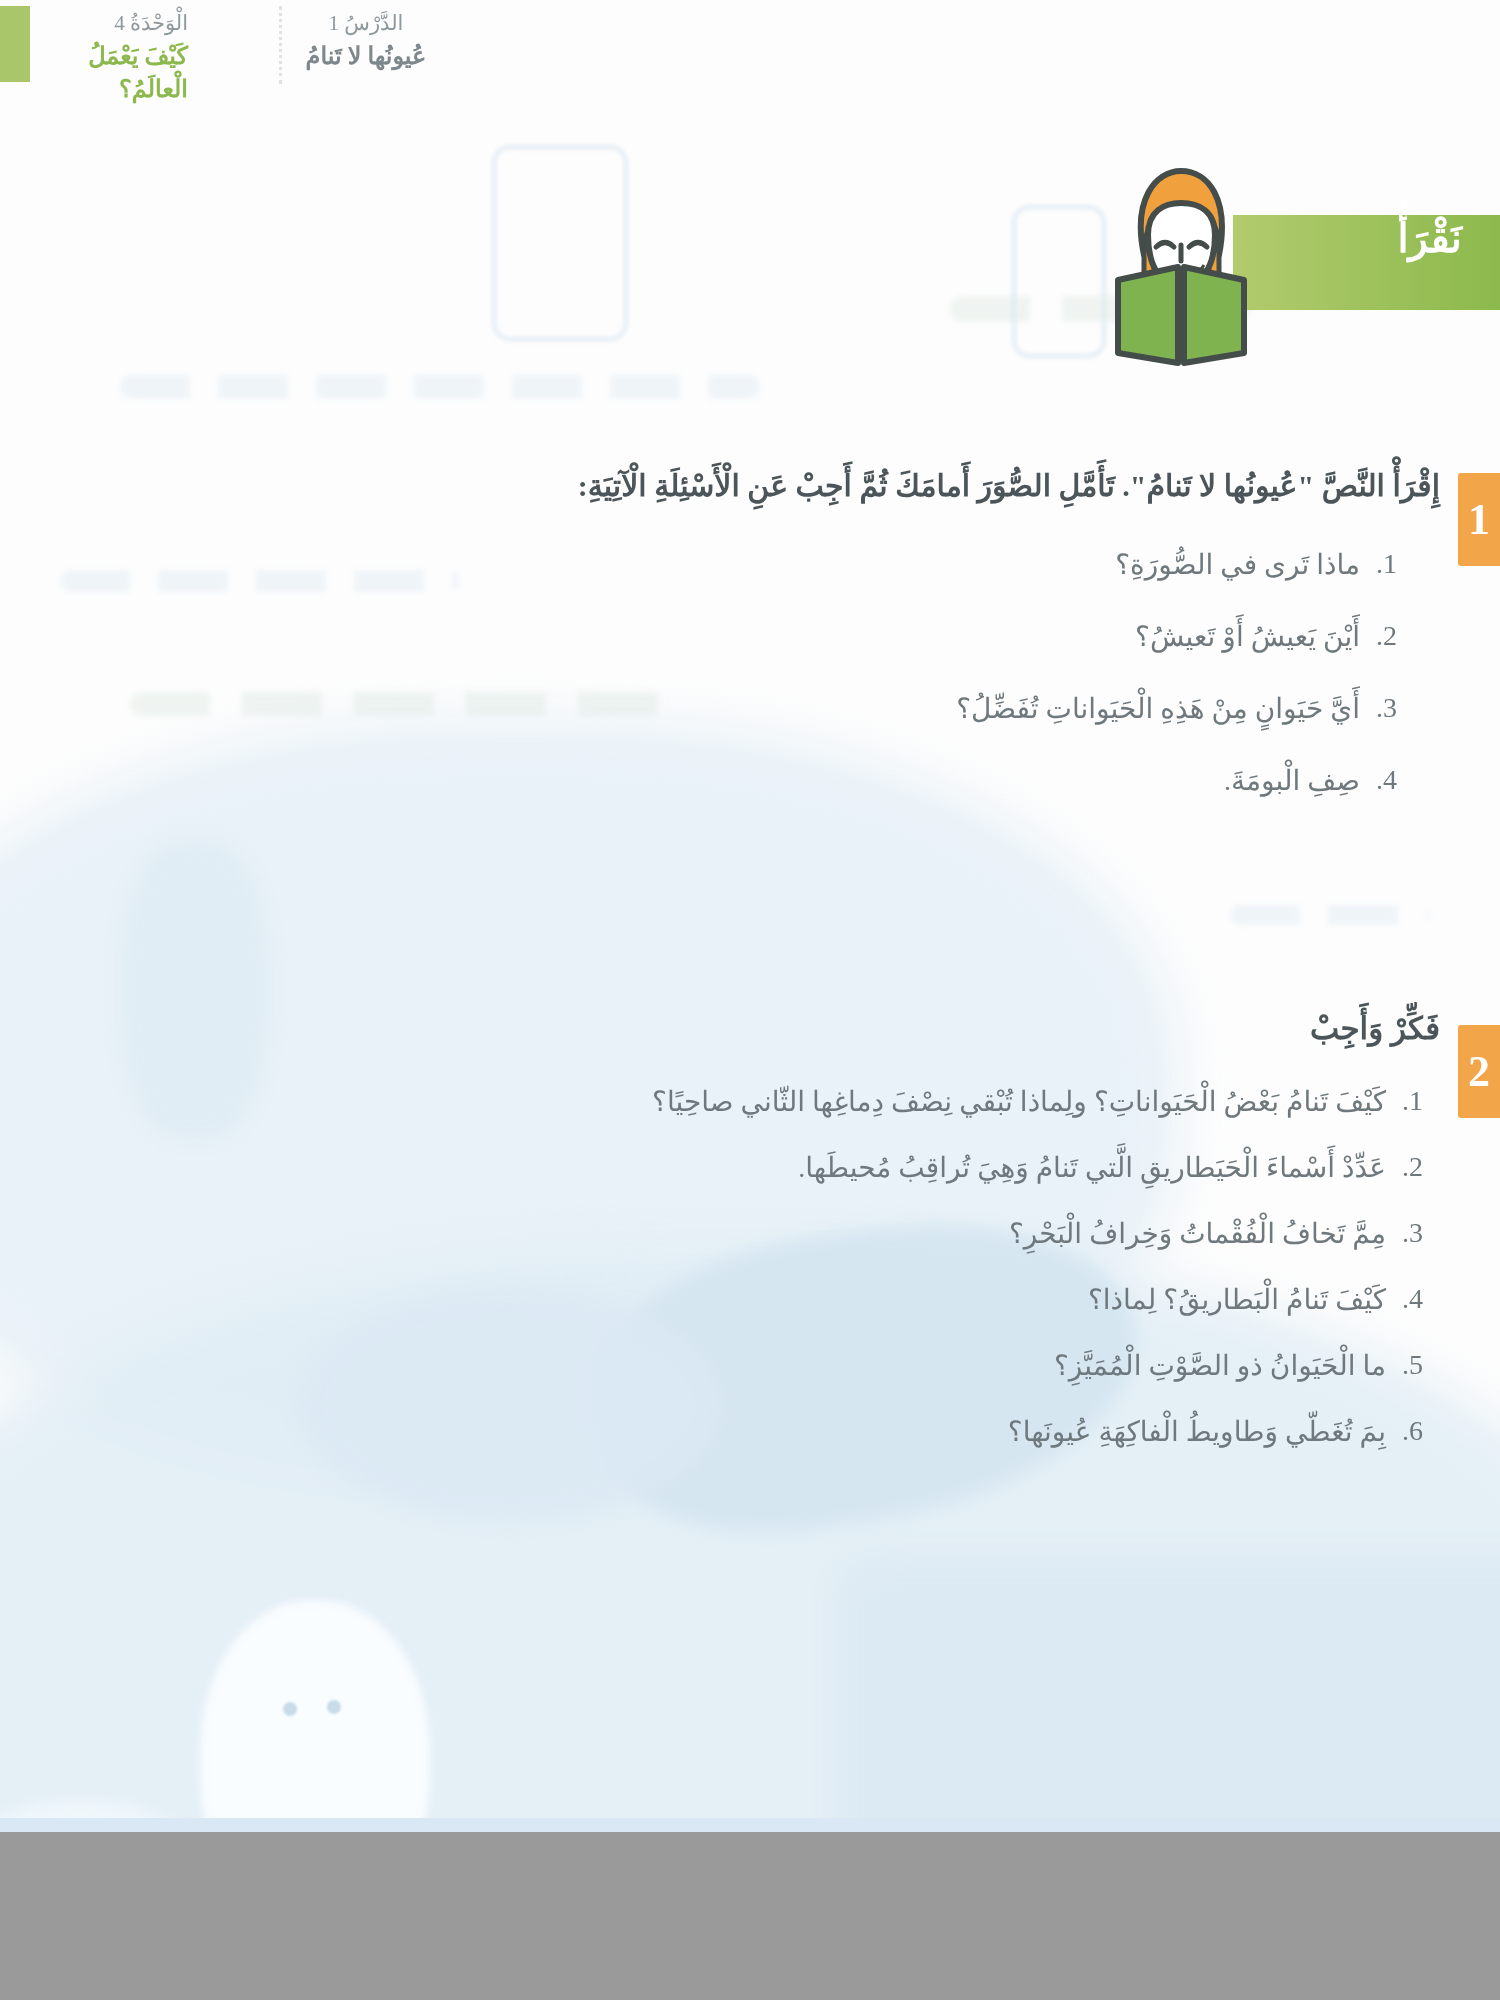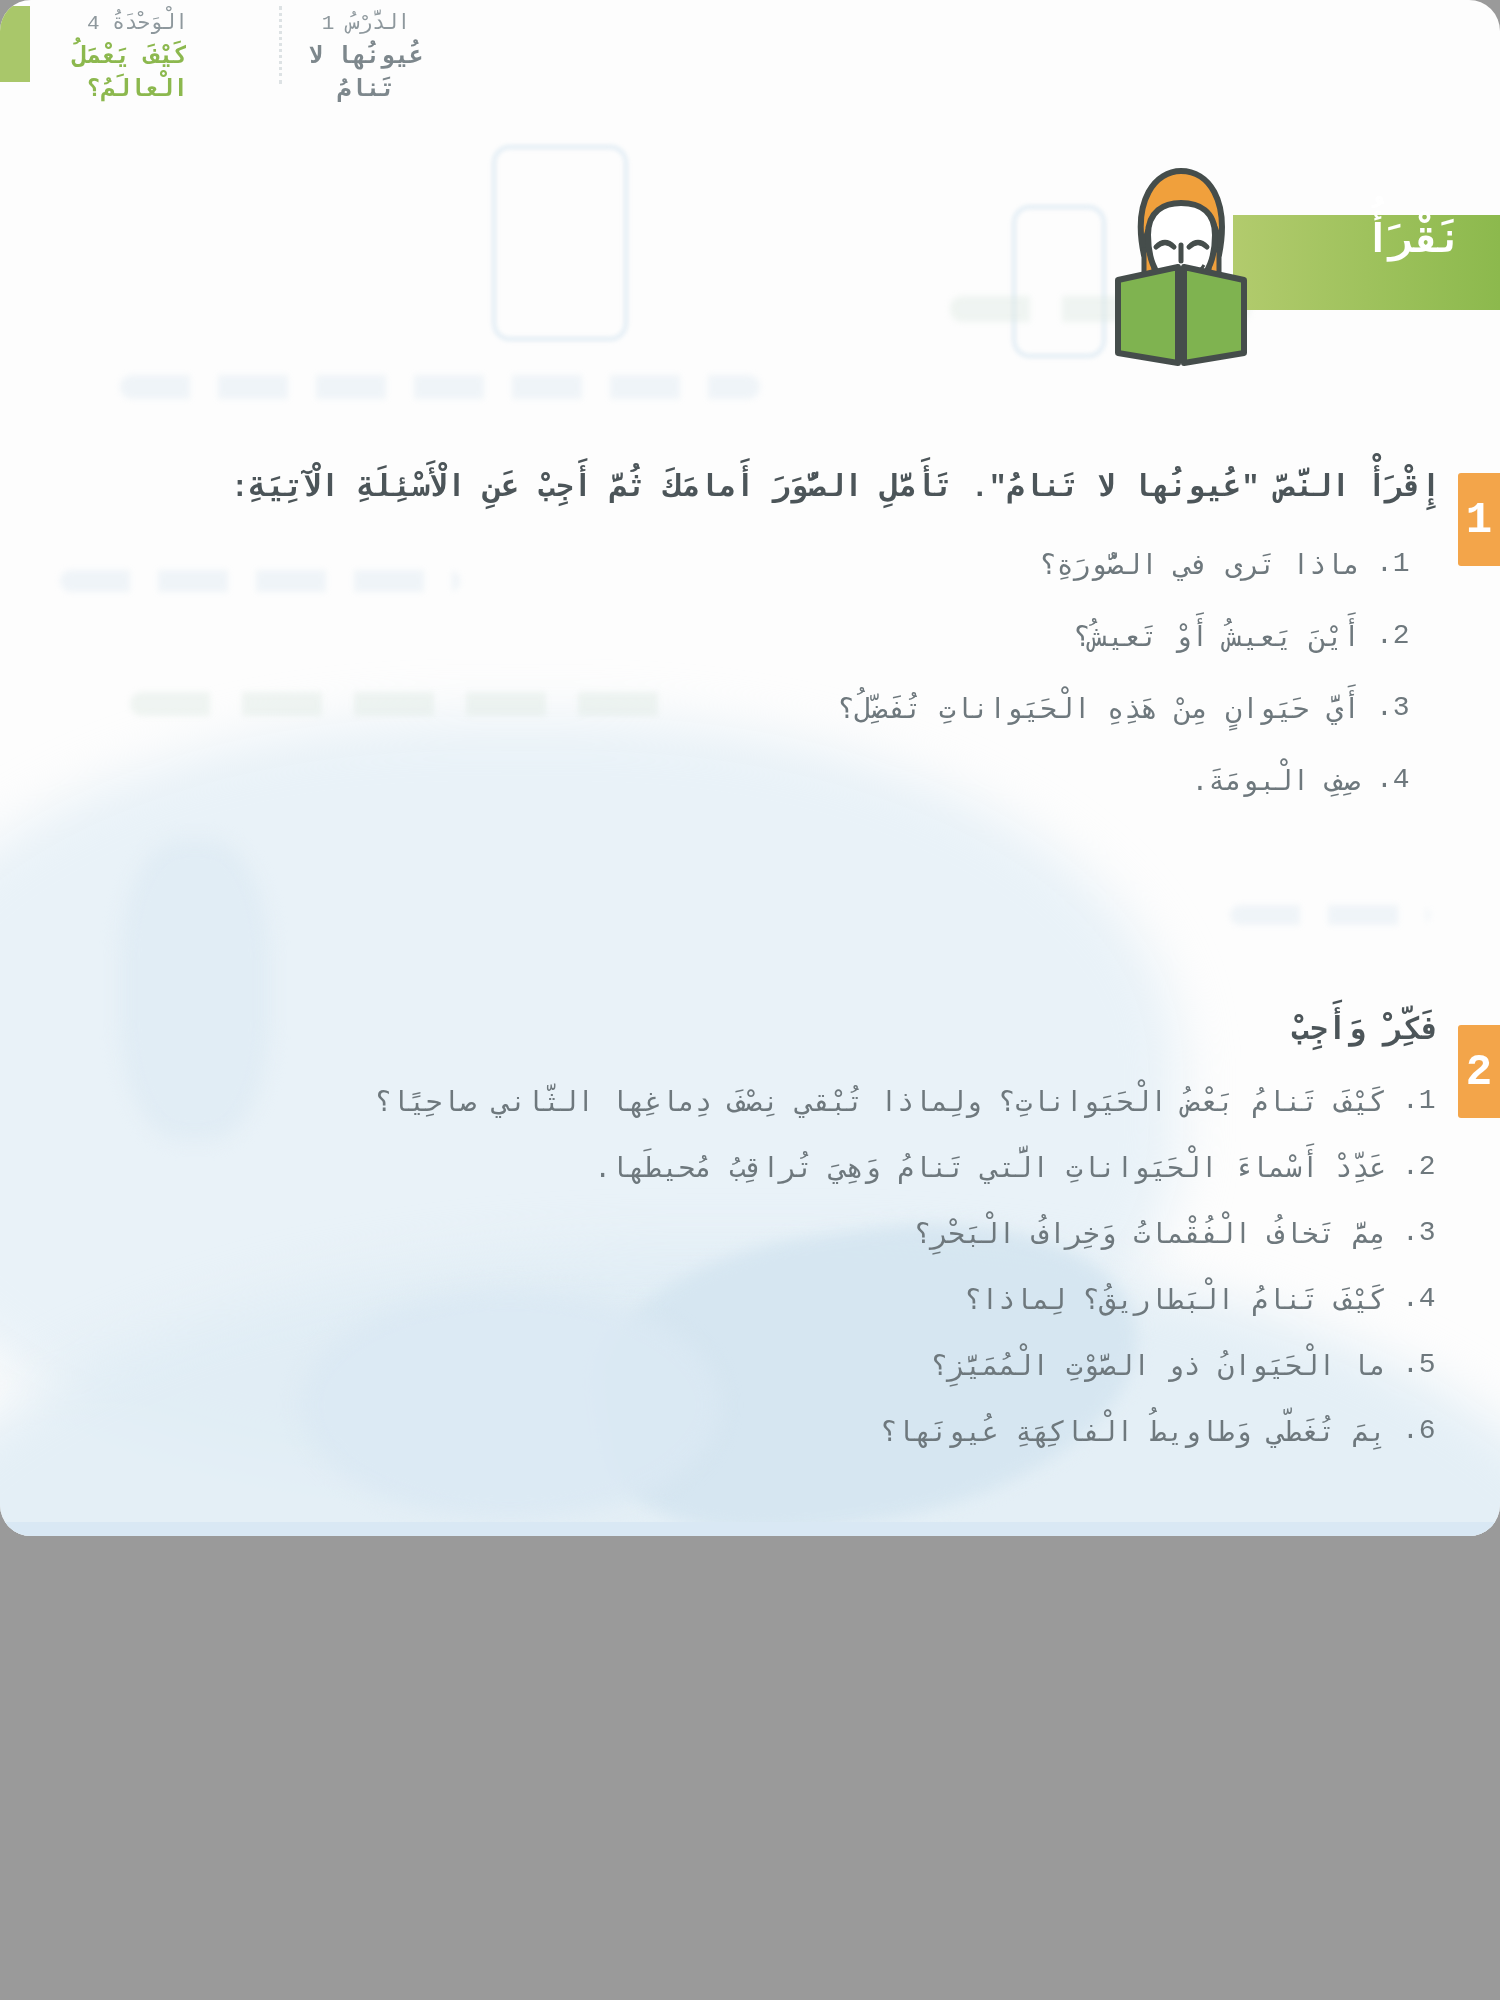--- a/index.html
+++ b/index.html
@@ -1,18 +1,18 @@
 <!DOCTYPE html>
 <html lang="ar"><head>
 <meta charset="utf-8">
 <style>
   html,body{margin:0;padding:0;background:#9a9a9a;}
   .page{
-    position:relative;width:1500px;height:1536px;background:#fdfdfd;
-    overflow:hidden;font-family:Liberation Mono, monospace;margin:0 auto;border-radius:31px;
+    position:relative;width:1500px;height:1832px;background:#fdfdfd;
+    overflow:hidden;font-family:Liberation Serif, serif;margin:0 auto;
   }
   .layer{position:absolute;inset:0;z-index:0;pointer-events:none;}
   .content{position:absolute;inset:0;z-index:2;}
 
   
   .wash{position:absolute;border-radius:45%;filter:blur(26px);}
   .wash-a{left:-140px;top:720px;width:1320px;height:760px;background:rgba(226,238,246,.75);}
   .wash-b{left:-160px;top:1250px;width:1800px;height:900px;background:rgba(223,236,245,.85);}
   .wash-c{left:840px;top:1560px;width:760px;height:460px;background:rgba(217,232,243,.8);border-radius:6%;filter:blur(14px);}
   .orca{left:600px;top:1230px;width:540px;height:290px;background:rgba(213,229,241,.9);border-radius:48% 52% 60% 40%;transform:rotate(-8deg);filter:blur(8px);}
@@ -149,21 +149,21 @@
       <span>2</span>
     </div>
     <div class="section2-title">فَكِّرْ وَأَجِبْ</div>
 
     <div class="qrow s2" style="top:1085px">
       <span class="qnum">1.</span>
       <span class="qtext">كَيْفَ تَنامُ بَعْضُ الْحَيَواناتِ؟ ولِماذا تُبْقي نِصْفَ دِماغِها الثّاني صاحِيًا؟</span>
     </div>
     <div class="qrow s2" style="top:1151px">
       <span class="qnum">2.</span>
-      <span class="qtext">عَدِّدْ أَسْماءَ الْحَيَواناتِ الَّتي تَنامُ وَهِيَ تُراقِبُ مُحيطَها.</span>
+      <span class="qtext">عَدِّدْ أَسْماءَ الْحَيَطاريقِ الَّتي تَنامُ وَهِيَ تُراقِبُ مُحيطَها.</span>
     </div>
     <div class="qrow s2" style="top:1217px">
       <span class="qnum">3.</span>
       <span class="qtext">مِمَّ تَخافُ الْفُقْماتُ وَخِرافُ الْبَحْرِ؟</span>
     </div>
     <div class="qrow s2" style="top:1283px">
       <span class="qnum">4.</span>
       <span class="qtext">كَيْفَ تَنامُ الْبَطاريقُ؟ لِماذا؟</span>
     </div>
     <div class="qrow s2" style="top:1349px">

